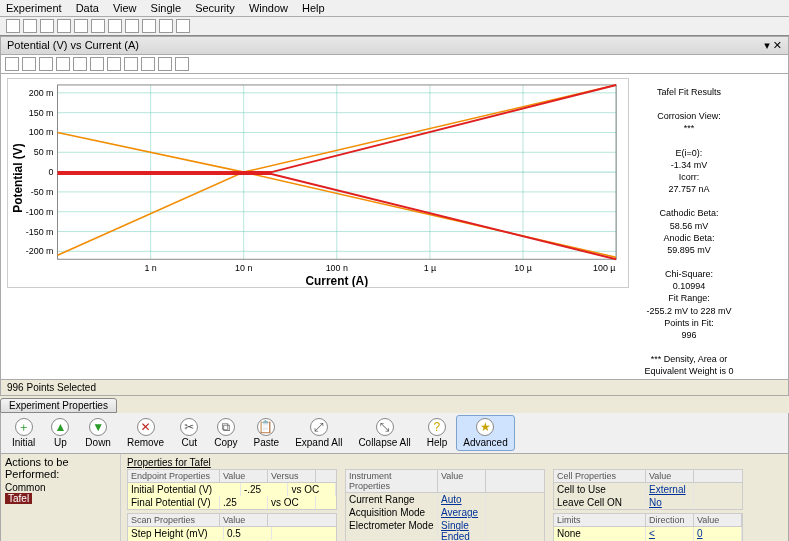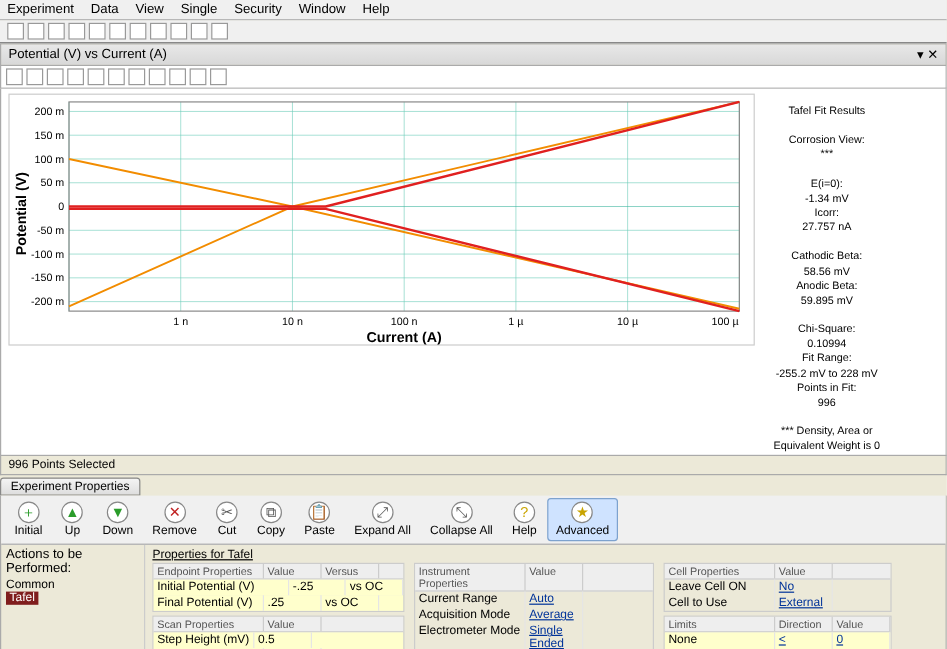--- a/index.html
+++ b/index.html
@@ -240,21 +240,21 @@
                 <span class="" style="width:48px">.25</span>
                 <span class="" style="width:48px">vs OC</span>
               </div>
             </div>
             <div class="grp">
               <div class="ghdr">
                 <span style="width:92px">Scan Properties</span>
                 <span style="width:48px">Value</span>
               </div>
               <div class="row editable">
-                <span style="width:84px">Step Height (mV)</span>
+                <span style="width:96px">Step Height (mV)</span>
                 <span class="" style="width:48px">0.5</span>
               </div>
               <div class="row editable">
                 <span style="width:92px">Step Time (s)</span>
                 <span class="" style="width:48px">0.1</span>
               </div>
             </div>
           </div>
           <div style="width:200px">
             <div class="grp">
@@ -276,26 +276,26 @@
               </div>
             </div>
           </div>
           <div style="width:190px">
             <div class="grp">
               <div class="ghdr">
                 <span style="width:92px">Cell Properties</span>
                 <span style="width:48px">Value</span>
               </div>
               <div class="row ">
+                <span style="width:92px">Cell to Use</span>
+                <span class="link" style="width:48px">External</span>
+              </div>
+              <div class="row ">
                 <span style="width:92px">Leave Cell ON</span>
                 <span class="link" style="width:48px">No</span>
-              </div>
-              <div class="row ">
-                <span style="width:92px">Cell to Use</span>
-                <span class="link" style="width:48px">External</span>
               </div>
             </div>
             <div class="grp">
               <div class="ghdr">
                 <span style="width:92px">Limits</span>
                 <span style="width:48px">Direction</span>
                 <span style="width:48px">Value</span>
               </div>
               <div class="row editable">
                 <span style="width:92px">None</span>

